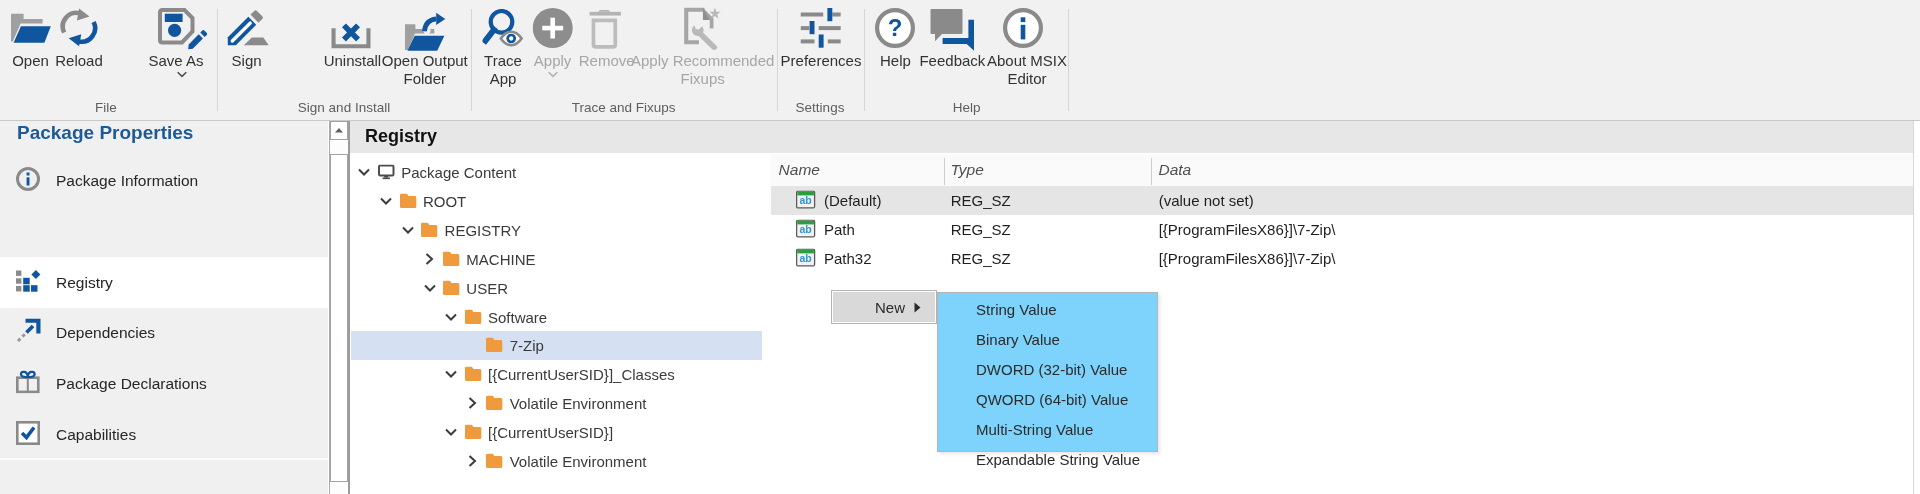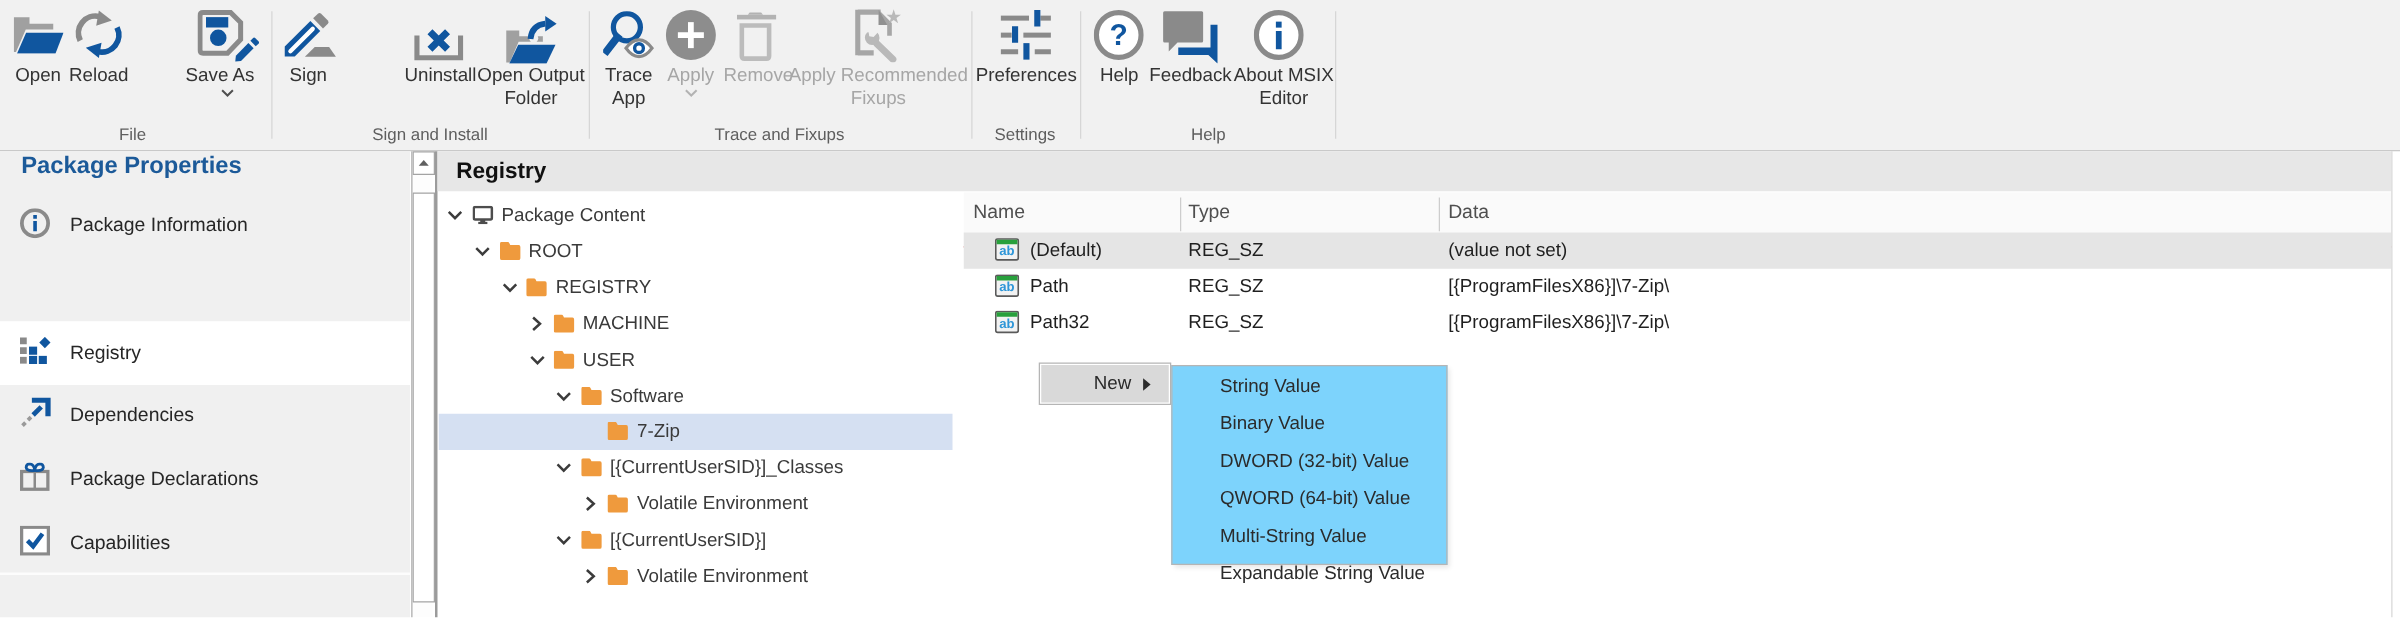--- a/index.html
+++ b/index.html
@@ -23,21 +23,21 @@
   #sb-strip { left:329px; top:121px; width:17px; height:373px; background:#fdfdfd; border-left:1px solid #ababab; }
   #sb-upbtn { left:329.5px; top:120.5px; width:18px; height:19.5px; background:#fff; border:1px solid #a3a3a3; text-align:center; }
   #sb-thumb { left:329.5px; top:154px; width:18px; height:328px; background:#fff; border:1px solid #a3a3a3; }
   #content-border { left:348px; top:121px; width:1.5px; height:373px; background:#9b9b9b; }
   #titlebar { left:350px; top:121px; width:1563px; height:32px; background:#e7e7e7; }
   #titlebar span { position:absolute; left:15px; top:5px; font-size:18px; font-weight:bold; color:#111; }
   .trow { position:absolute; height:29px; white-space:nowrap; }
   .tchev, .tico { position:absolute; top:50%; transform:translateY(-50%); line-height:0; }
   .ttext { position:absolute; top:50%; transform:translateY(-50%); font-size:15px; color:#3a3a3a; }
   #treesel { left:351px; top:330.9px; width:411px; height:29px; background:#d5e0f2; }
-  #thead { left:771px; top:154px; width:1142px; height:44px; background:#fafafa; border-bottom:1px solid #b91c1c; }
+  #thead { left:771px; top:154px; width:1142px; height:44px; background:#fafafa; border-bottom:1px solid #b91c1c;font-style:italic; }
   .thcol { position:absolute; top:0; height:31px; font-size:15.5px; color:#4f4f4f; line-height:31px; }
   .thsep { position:absolute; top:4px; width:1px; height:27px; background:#cdcdcd; }
   .drow { position:absolute; left:771px; width:1142px; height:28.8px; }
   .drow.sel { background:#e5e5e5; }
   .dcell { position:absolute; top:50%; transform:translateY(-50%); font-size:15px; color:#1f1f1f; white-space:nowrap; }
   .abicon { position:absolute; left:25px; top:50%; transform:translateY(-50%); line-height:0; }
   #tbl-rborder { left:1913px; top:121px; width:1px; height:373px; background:#d7d7d7; }
   #menu1 { left:831px; top:290px; width:106px; height:33.5px; background:#fff; border:1px solid #b5b5b5; }
   #menu1-item { position:absolute; left:1px; top:1px; width:102px; height:29.5px; background:#d9d9d9; }
   #menu1-item span { position:absolute; left:42px; top:50%; transform:translateY(-50%); font-size:15px; color:#2b2b2b; }

